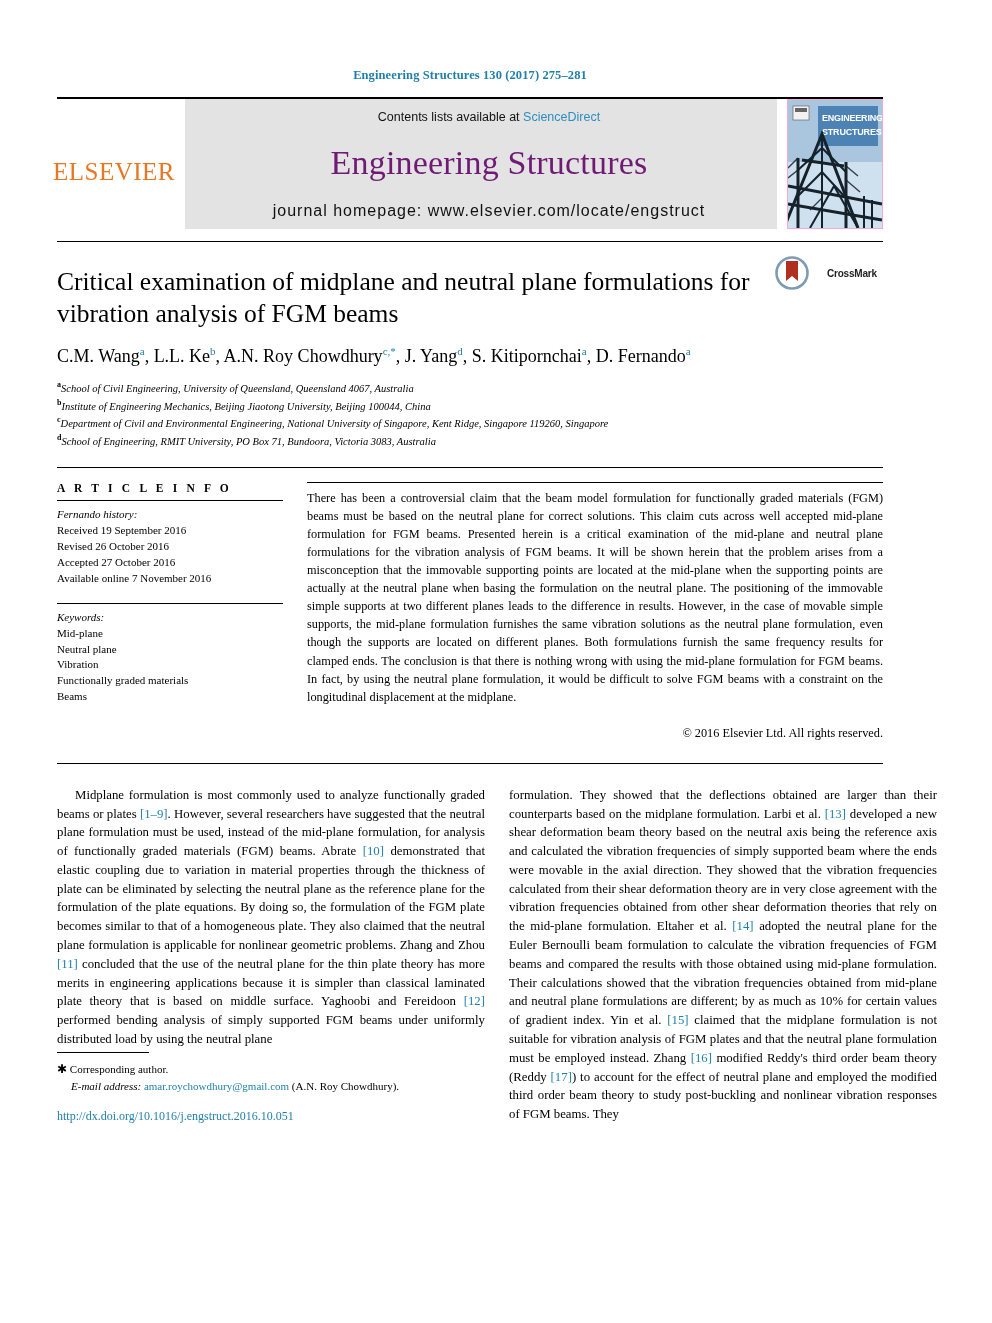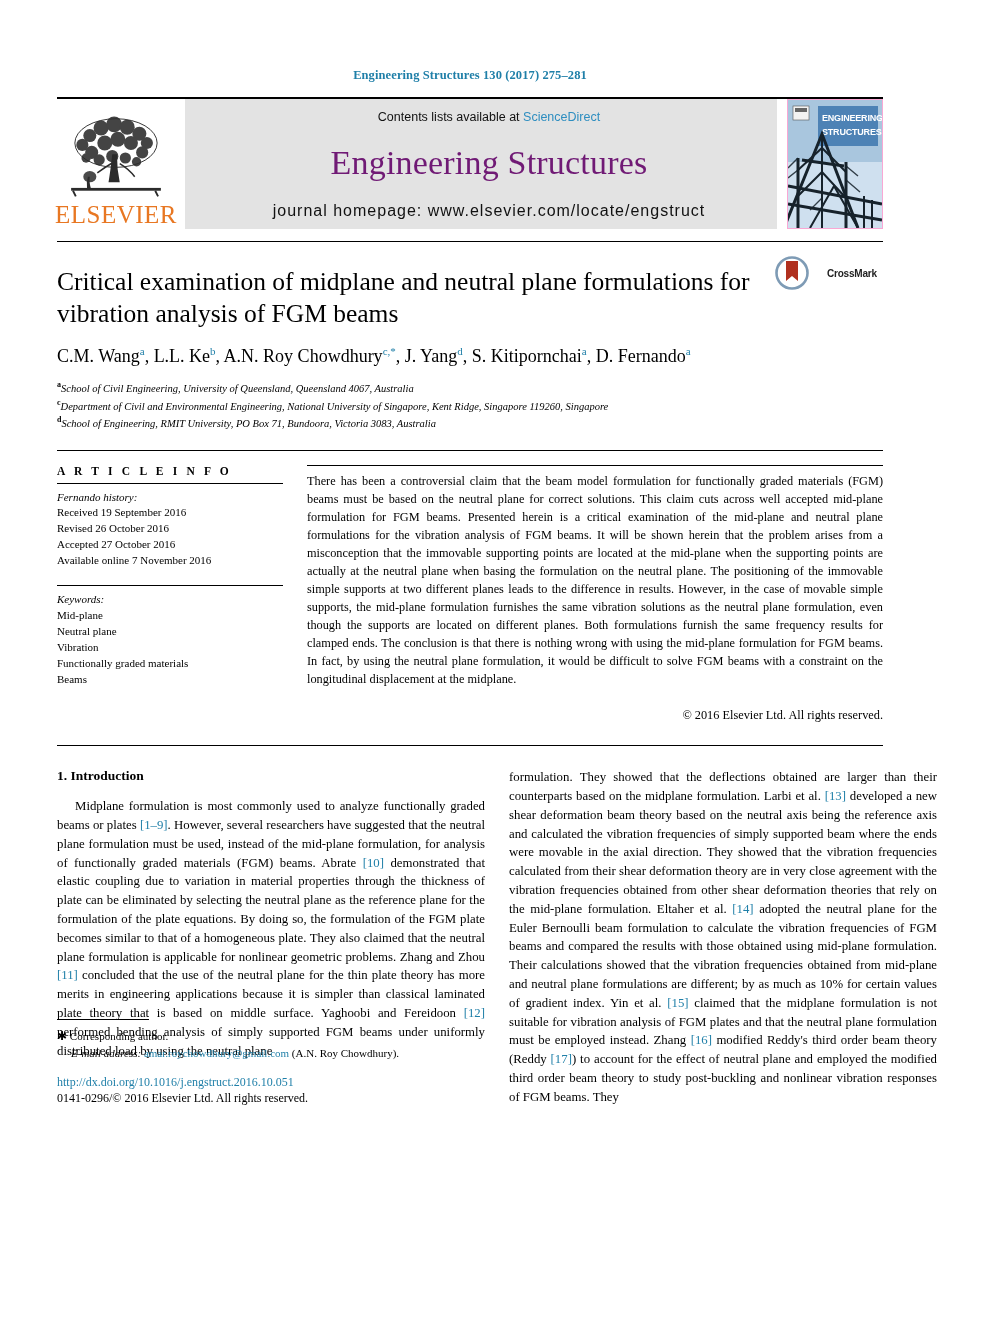--- a/index.html
+++ b/index.html
@@ -38,21 +38,21 @@
     margin: 14px 57px 0 57px;
     border-top: 2.5px solid #000;
     display: flex;
     align-items: stretch;
     height: 130px;
   }
   .elsevier-logo {
     width: 118px;
     flex: 0 0 118px;
     display: flex;
-    flex-direction: column;
+    flex-direction: row;
     align-items: center;
     justify-content: flex-end;
     padding-bottom: 2px;
     box-sizing: border-box;
     margin-top: 16px;
   }
   .tree-svg { display:block; }
   .elsevier-word {
     font-family: "Liberation Serif", serif;
     color: #E87722;
@@ -378,20 +378,21 @@
         <path d="M11 5 h12 v20 l-6 -5 l-6 5 z" fill="#b0301f"></path>
       </svg>
       <span class="crossmark-label">CrossMark</span>
     </div>
 
     <h1 class="paper-title">Critical examination of midplane and neutral plane formulations for vibration analysis of FGM beams</h1>
     <div class="authors">C.M. Wang<sup>a</sup>, L.L. Ke<sup>b</sup>, A.N. Roy Chowdhury<sup>c,*</sup>, J. Yang<sup>d</sup>, S. Kitipornchai<sup>a</sup>, D. Fernando<sup>a</sup></div>
 
     <div class="affils">
       <div><sup>a</sup><span>School of Civil Engineering, University of Queensland, Queensland 4067, Australia</span></div>
+      <div><sup>b</sup><span>Institute of Engineering Mechanics, Beijing Jiaotong University, Beijing 100044, China</span></div>
       <div><sup>c</sup><span>Department of Civil and Environmental Engineering, National University of Singapore, Kent Ridge, Singapore 119260, Singapore</span></div>
       <div><sup>d</sup><span>School of Engineering, RMIT University, PO Box 71, Bundoora, Victoria 3083, Australia</span></div>
     </div>
   </div>
 
   <div class="info-rule"></div>
   <div class="info-wrap">
 
     <div class="col-info">
       <div class="sec-head">A R T I C L E  I N F O</div>
@@ -417,36 +418,34 @@
       <div class="thin-rule"></div>
       <div class="abstract-body">There has been a controversial claim that the beam model formulation for functionally graded materials (FGM) beams must be based on the neutral plane for correct solutions. This claim cuts across well accepted mid-plane formulation for FGM beams. Presented herein is a critical examination of the mid-plane and neutral plane formulations for the vibration analysis of FGM beams. It will be shown herein that the problem arises from a misconception that the immovable supporting points are located at the mid-plane when the supporting points are actually at the neutral plane when basing the formulation on the neutral plane. The positioning of the immovable simple supports at two different planes leads to the difference in results. However, in the case of movable simple supports, the mid-plane formulation furnishes the same vibration solutions as the neutral plane formulation, even though the supports are located on different planes. Both formulations furnish the same frequency results for clamped ends. The conclusion is that there is nothing wrong with using the mid-plane formulation for FGM beams. In fact, by using the neutral plane formulation, it would be difficult to solve FGM beams with a constraint on the longitudinal displacement at the midplane.</div>
       <div class="copyright">© 2016 Elsevier Ltd. All rights reserved.</div>
     </div>
   </div>
 
   <div class="body-rule"></div>
   <div class="body-wrap">
 
     <div class="body-col">
-      <h2 class="section-title">1. Introduction</h2>
       <p class="body-p">Midplane formulation is most commonly used to analyze functionally graded beams or plates <span class="ref">[1–9]</span>. However, several researchers have suggested that the neutral plane formulation must be used, instead of the mid-plane formulation, for analysis of functionally graded materials (FGM) beams. Abrate <span class="ref">[10]</span> demonstrated that elastic coupling due to variation in material properties through the thickness of plate can be eliminated by selecting the neutral plane as the reference plane for the formulation of the plate equations. By doing so, the formulation of the FGM plate becomes similar to that of a homogeneous plate. They also claimed that the neutral plane formulation is applicable for nonlinear geometric problems. Zhang and Zhou <span class="ref">[11]</span> concluded that the use of the neutral plane for the thin plate theory has more merits in engineering applications because it is simpler than classical laminated plate theory that is based on middle surface. Yaghoobi and Fereidoon <span class="ref">[12]</span> performed bending analysis of simply supported FGM beams under uniformly distributed load by using the neutral plane</p>
 
       <div class="footnote">
         <div class="foot-rule"></div>
         <div class="foot-line">
           <span class="star">✱</span>
           <span>Corresponding author.</span>
         </div>
         <div class="foot-line foot-indent">
           <em>E-mail address:</em>
           <span class="email-link">amar.roychowdhury@gmail.com</span>
           <span>(A.N. Roy Chowdhury).</span>
         </div>
         <div class="doi-line">http://dx.doi.org/10.1016/j.engstruct.2016.10.051</div>
-        <div class="issn-line">0141-0296/© 2016 Elsevier Ltd. All rights reserved.</div>
       </div>
     </div>
 
     <div class="body-col">
       <p class="body-p noindent">formulation. They showed that the deflections obtained are larger than their counterparts based on the midplane formulation. Larbi et al. <span class="ref">[13]</span> developed a new shear deformation beam theory based on the neutral axis being the reference axis and calculated the vibration frequencies of simply supported beam where the ends were movable in the axial direction. They showed that the vibration frequencies calculated from their shear deformation theory are in very close agreement with the vibration frequencies obtained from other shear deformation theories that rely on the mid-plane formulation. Eltaher et al. <span class="ref">[14]</span> adopted the neutral plane for the Euler Bernoulli beam formulation to calculate the vibration frequencies of FGM beams and compared the results with those obtained using mid-plane formulation. Their calculations showed that the vibration frequencies obtained from mid-plane and neutral plane formulations are different; by as much as 10% for certain values of gradient index. Yin et al. <span class="ref">[15]</span> claimed that the midplane formulation is not suitable for vibration analysis of FGM plates and that the neutral plane formulation must be employed instead. Zhang <span class="ref">[16]</span> modified Reddy's third order beam theory (Reddy <span class="ref">[17]</span>) to account for the effect of neutral plane and employed the modified third order beam theory to study post-buckling and nonlinear vibration responses of FGM beams. They</p>
     </div>
   </div>
 
 </div>
 

